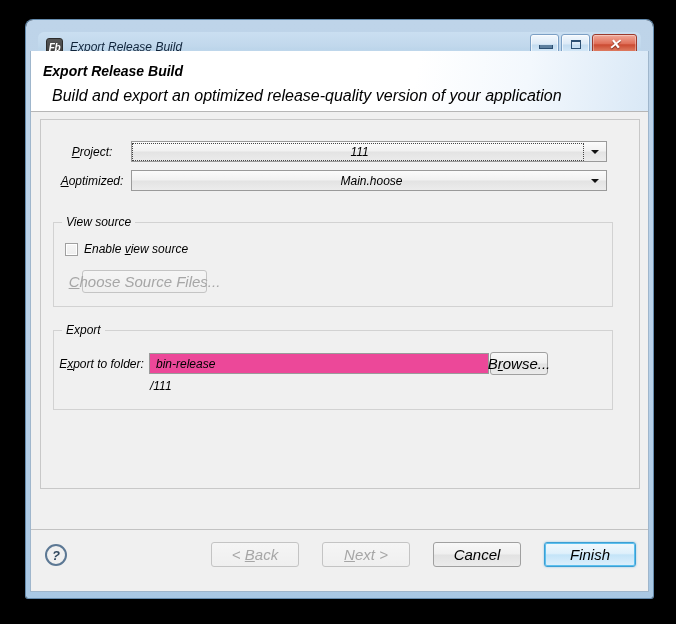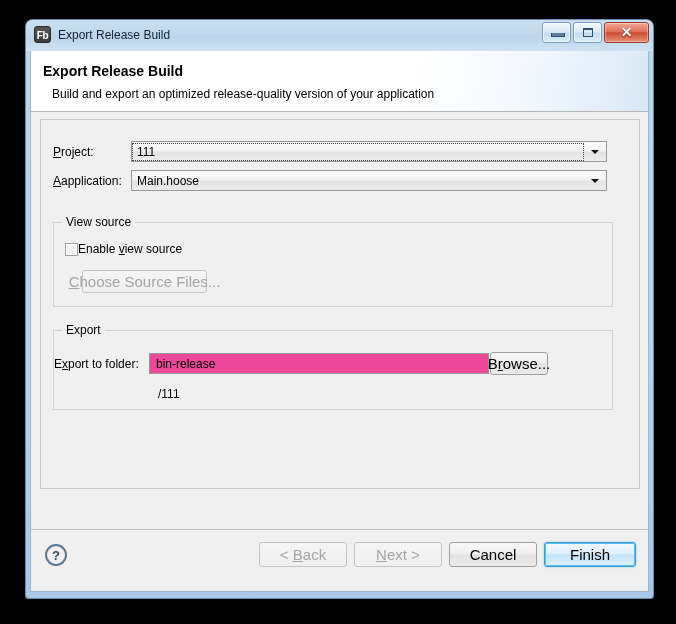--- a/index.html
+++ b/index.html
@@ -16,21 +16,22 @@
   #window {
     position: absolute;
     left: 26px;
     top: 20px;
     width: 627px;
     height: 578px;
     border-radius: 7px 7px 2px 2px;
     background: linear-gradient(180deg, #bed4e9 0%, #b9d1e8 60%, #a9c8e4 100%);
     box-shadow: 0 0 0 1px rgba(120,165,205,.85);
     box-sizing: border-box;
-    padding: 0;
+    padding: 12px;
+    font-style: italic;
   }
   
   #window::before {
     content: "";
     position: absolute;
     left: -3px; top: -3px; right: -3px; bottom: -3px;
     border-radius: 10px;
     background: radial-gradient(ellipse at 50% 0%, rgba(160,200,235,.35), rgba(90,150,200,0) 70%);
     pointer-events: none;
     z-index: -1;
@@ -148,21 +149,21 @@
     left: 12px;
     top: 12px;
     font-size: 14px;
     font-weight: bold;
     color: #000000;
   }
   #header-subtitle {
     position: absolute;
     left: 21px;
     top: 36px;
-    font-size: 12px;
+    font-size: 16px;
     color: #000000;
   }
 
   
   #content {
     position: relative;
     height: 417px;
     background: #f0f0f0;
   }
   #content-panel {
@@ -174,20 +175,21 @@
     border: 1px solid #c8c8c8;
     background: #f0f0f0;
     box-sizing: border-box;
   }
 
   
   .field-row {
     position: absolute;
     display: flex;
     align-items: center;
+    text-align: center;
   }
   .field-label {
     font-size: 12px;
     color: #000000;
     white-space: nowrap;
   }
   .field-label .mn { text-decoration: underline; }
 
   
   .combo {
@@ -241,21 +243,21 @@
     font-size: 12px;
     color: #000000;
     white-space: nowrap;
   }
 
   
   .checkbox-row {
     position: absolute;
     display: flex;
     align-items: center;
-    gap: 0;
+    gap: 6px;
   }
   .checkbox {
     width: 13px;
     height: 13px;
     border: 1px solid #a0a0a0;
     background: linear-gradient(180deg, #f6f6f6 0%, #eeeeee 100%);
     box-sizing: border-box;
     box-shadow: inset 0 0 0 1px #ffffff;
   }
   .checkbox-label {
@@ -332,21 +334,21 @@
     font-weight: bold;
     line-height: 19px;
     text-align: center;
     box-sizing: border-box;
   }
   #footer-buttons {
     position: absolute;
     right: 12px;
     top: 12px;
     display: flex;
-    gap: 7px;
+    gap: 23px;
   }
   #footer-buttons .btn {
     width: 88px;
     height: 25px;
     padding: 0;
   }
   #footer-buttons .btn.default { width: 92px; }
 </style>
 </head>
 <body>
@@ -383,21 +385,21 @@
 
         <div class="field-row" style="left:12px; top:21px; width:572px;">
           <span class="field-label" style="width:78px;"><span class="mn">P</span><span>roject:</span></span>
           <span class="combo focused" style="width:476px;">
             <span class="combo-value">111</span>
             <span class="arrow"></span>
           </span>
         </div>
 
         <div class="field-row" style="left:12px; top:50px; width:572px;">
-          <span class="field-label" style="width:78px;"><span class="mn">A</span><span>application:</span></span>
+          <span class="field-label" style="width:78px;"><span class="mn">A</span><span>optimized:</span></span>
           <span class="combo" style="width:476px;">
             <span class="combo-value">Main.hoose</span>
             <span class="arrow"></span>
           </span>
         </div>
 
         <div class="groupbox" style="left:12px; top:102px; width:560px; height:85px;">
           <span class="group-title">View source</span>
 
           <div class="checkbox-row" style="left:11px; top:19px;">
@@ -416,21 +418,21 @@
           <div class="field-row" style="left:0; top:21px; width:540px;">
             <span class="field-label" style="width:95px;"><span>E</span><span class="mn">x</span><span>port to folder:</span></span>
             <span class="textinput" style="width:340px;">
                 <span>bin-release</span>
               </span>
             <span class="btn" style="margin-left:1px; width:58px;">
                 <span><span>B</span><span class="mn">r</span><span>owse...</span></span>
               </span>
           </div>
 
-          <span class="static-text" style="left:104px; top:48px;margin-top:8px;">/111</span>
+          <span class="static-text" style="left:96px; top:48px;">/111</span>
         </div>
 
       </div>
     </div>
 
     <div id="footer">
       <div id="help-icon">?</div>
       <div id="footer-buttons">
         <div class="btn disabled">
             <span><span>&lt; </span><span class="mn">B</span><span>ack</span></span>

